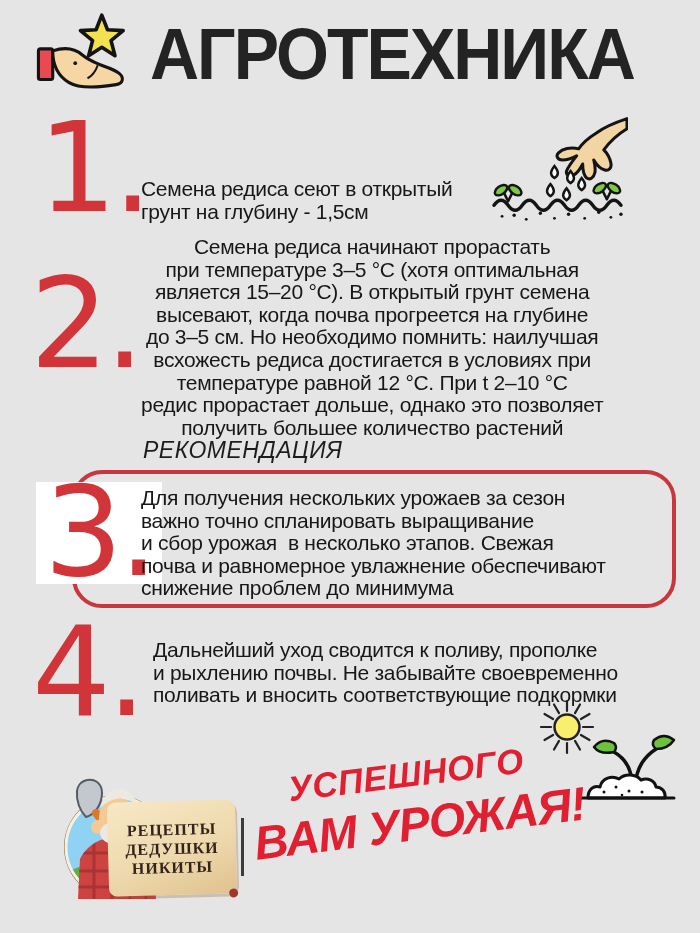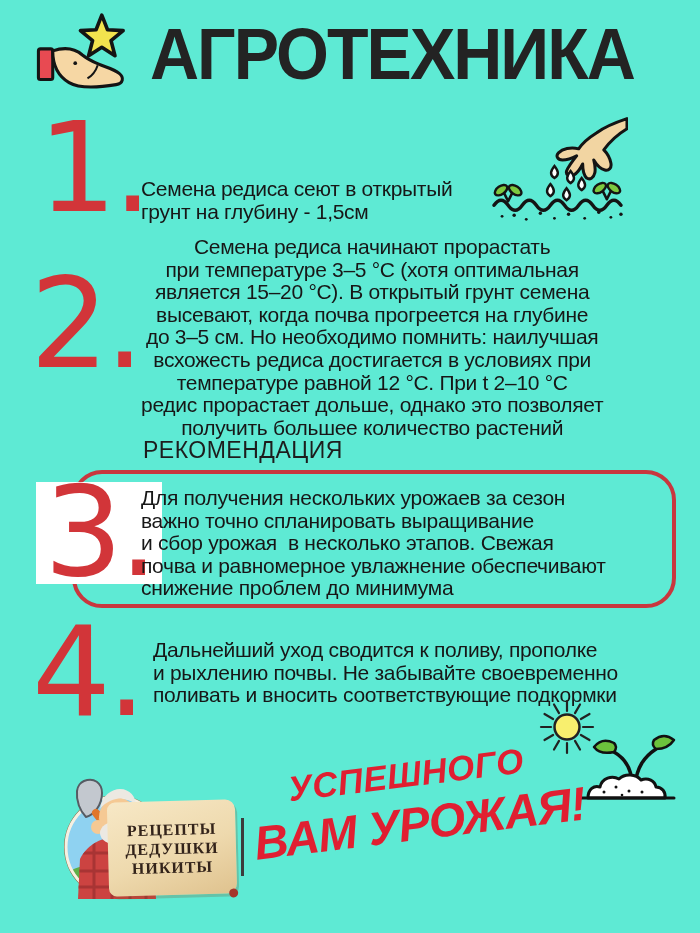--- a/index.html
+++ b/index.html
@@ -1,17 +1,17 @@
 <!DOCTYPE html>
 <html><head>
 <meta charset="utf-8">
 <style>
   html,body{margin:0;padding:0;background:#ffffff;}
   .page{
-    position:relative; width:700px; height:933px; background:#5eead4;
+    position:relative; width:700px; height:933px; background:#e5e5e5;
     font-family:"Liberation Sans",sans-serif; color:#1b1b1b; overflow:hidden;
   }
   
   .hdr-icon{position:absolute; left:34px; top:10px; width:108px; height:92px;}
   .title{
     position:absolute; left:150px; top:12px; font-size:68px; font-weight:700;
     letter-spacing:-2px; transform:scaleY(1.06); transform-origin:top left; color:#232323;
   }
   
   .step-num{
@@ -25,21 +25,21 @@
   
   .step-text{
     position:absolute; font-size:21px; line-height:22.6px; white-space:pre-wrap;
     letter-spacing:-0.3px; color:#171717;
   }
   .t1{left:141px; top:146px;margin-top:32px;}
   .t2{left:141px; top:236px;text-align:center;}
   .t3{left:141px; top:487px; z-index:2;}
   .t4{left:153px; top:639px;}
   
-  .rec-label{position:absolute; left:143px; top:437px; font-size:23px; letter-spacing:0.5px; color:#1d1d1d;}
+  .rec-label{position:absolute; left:143px; top:437px; font-size:23px; letter-spacing:0.5px; color:#1d1d1d;font-style:italic;}
   .rec-box{
     position:absolute; left:72px; top:470px; width:596px; height:130px;
     border:4px solid #c8373e; border-radius:30px; z-index:1;
   }
   
   .sow-icon{position:absolute; left:492px; top:114px; width:136px; height:112px;}
   .outro-icon{position:absolute; left:533px; top:697px; width:152px; height:108px;}
   
   .mascot{position:absolute; left:46px; top:775px; width:200px; height:130px;}
   .ribbon{

